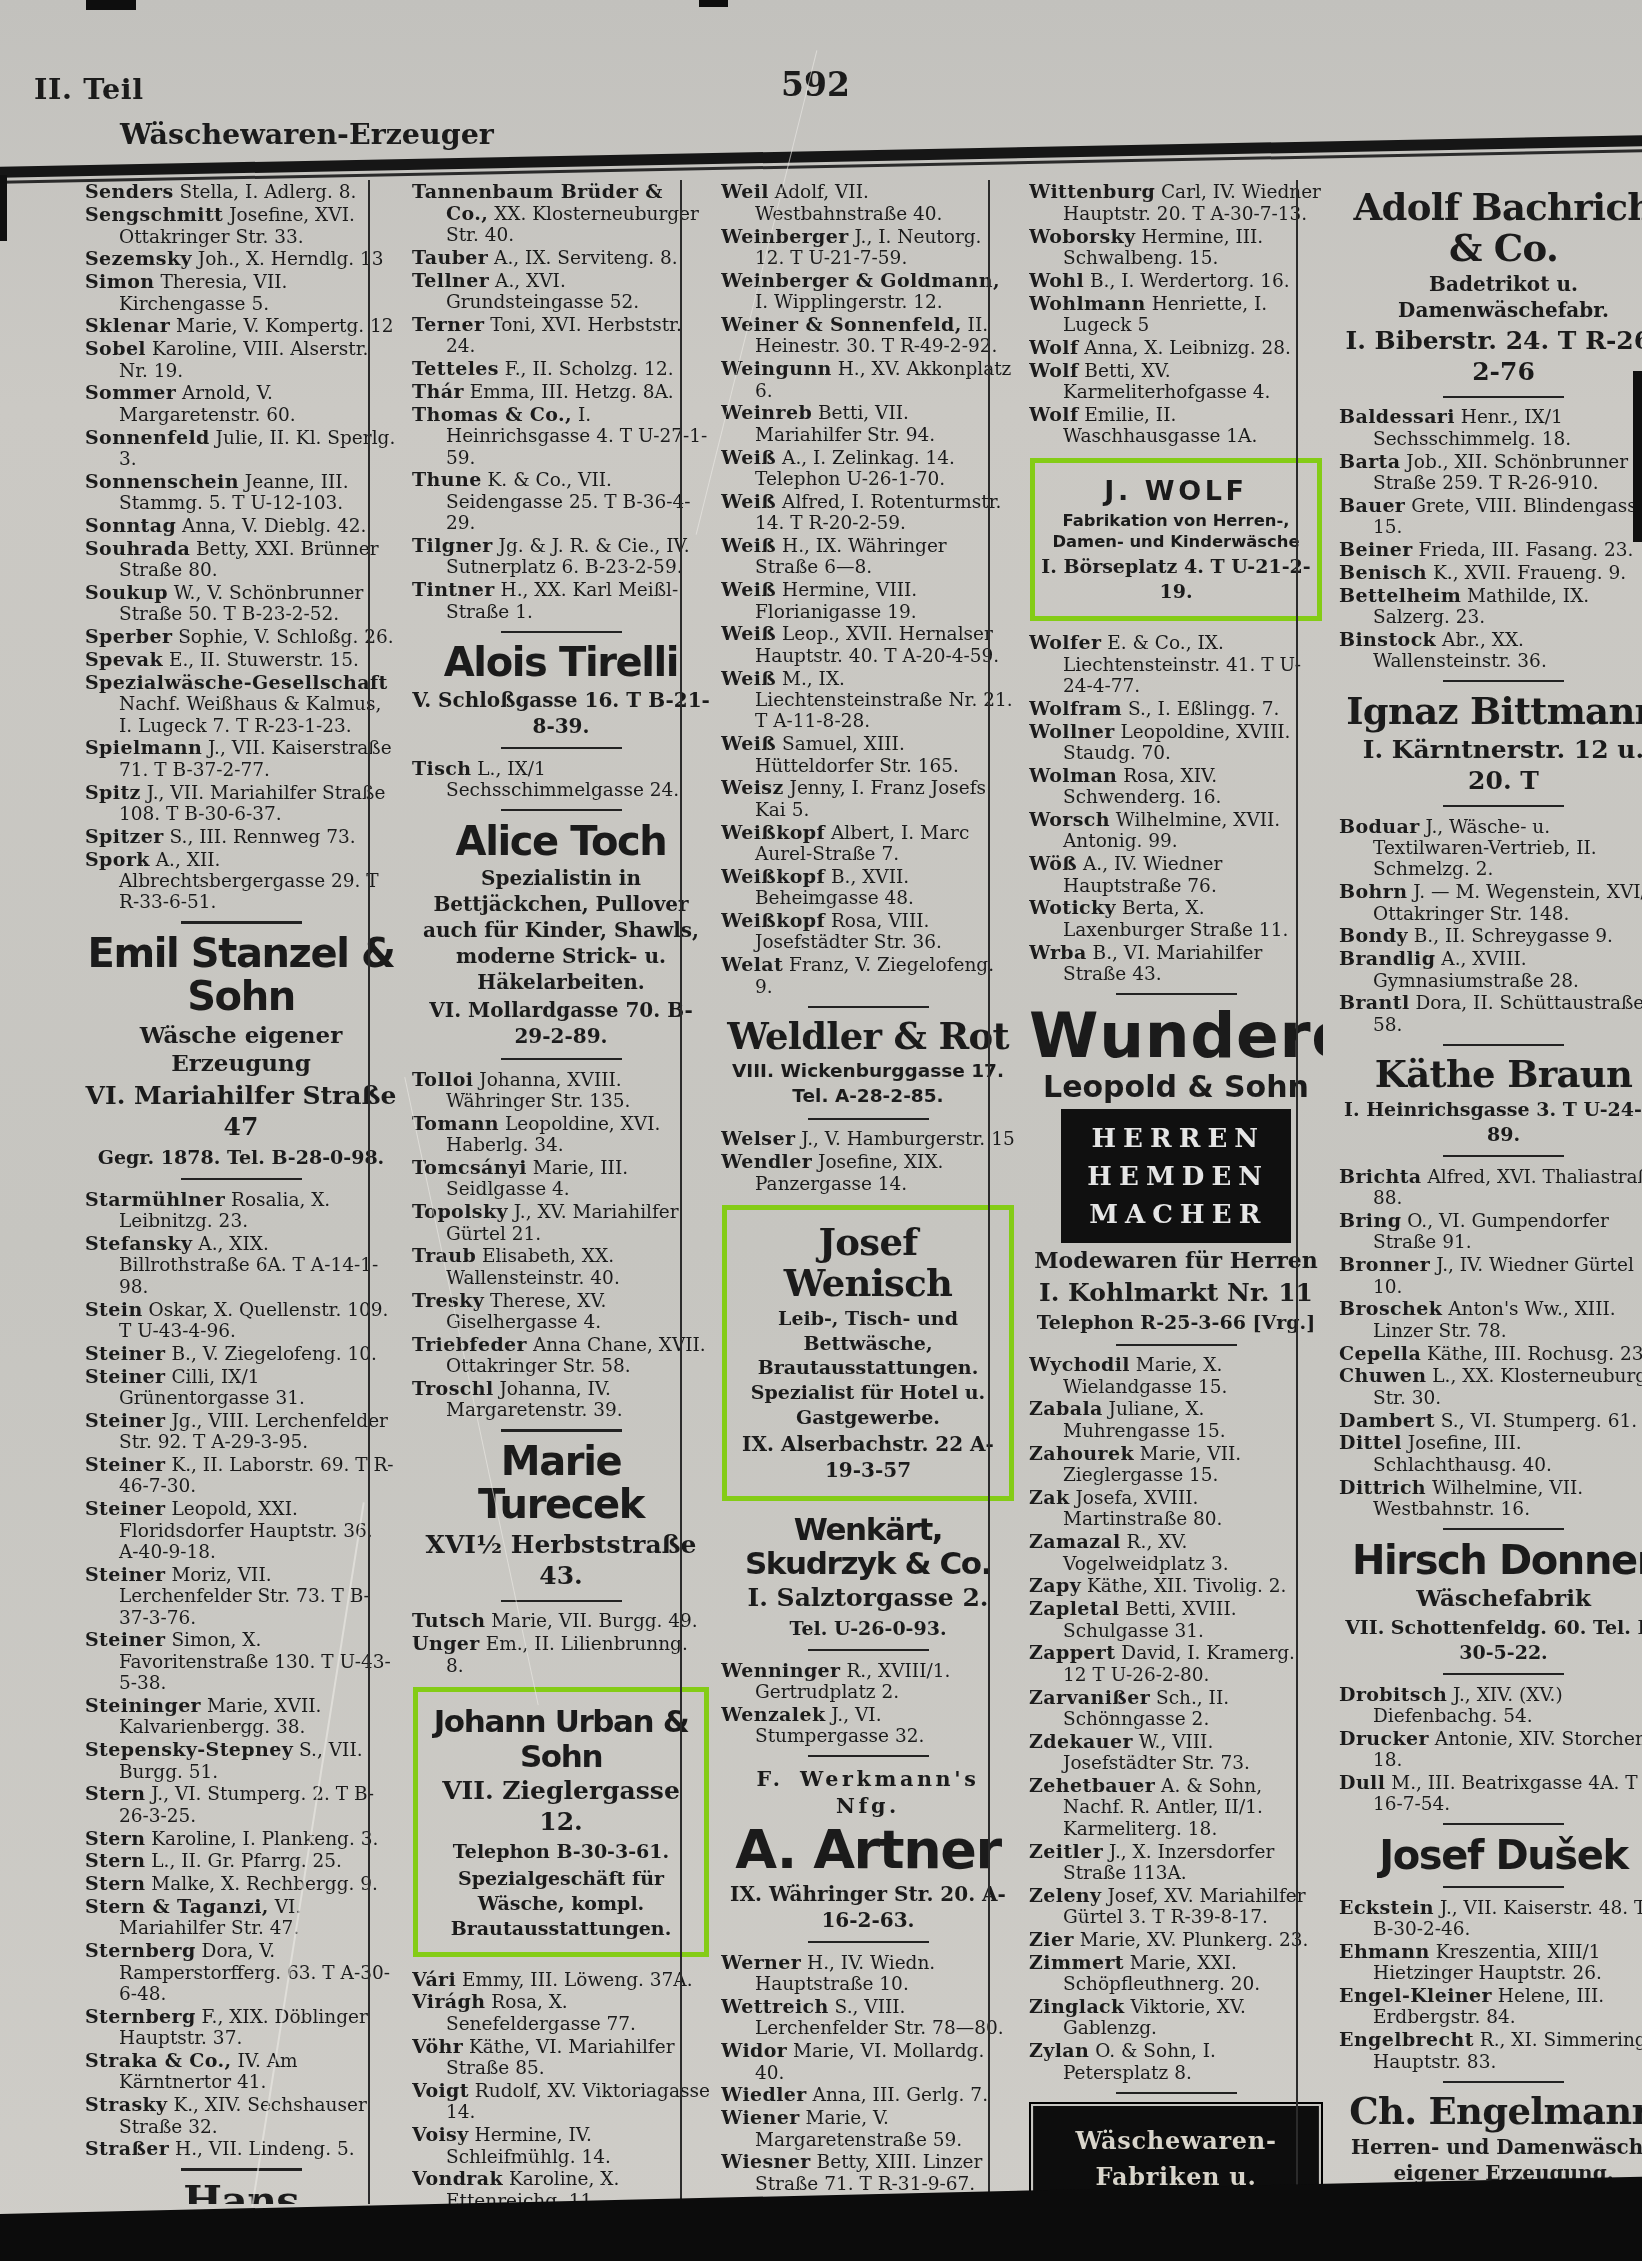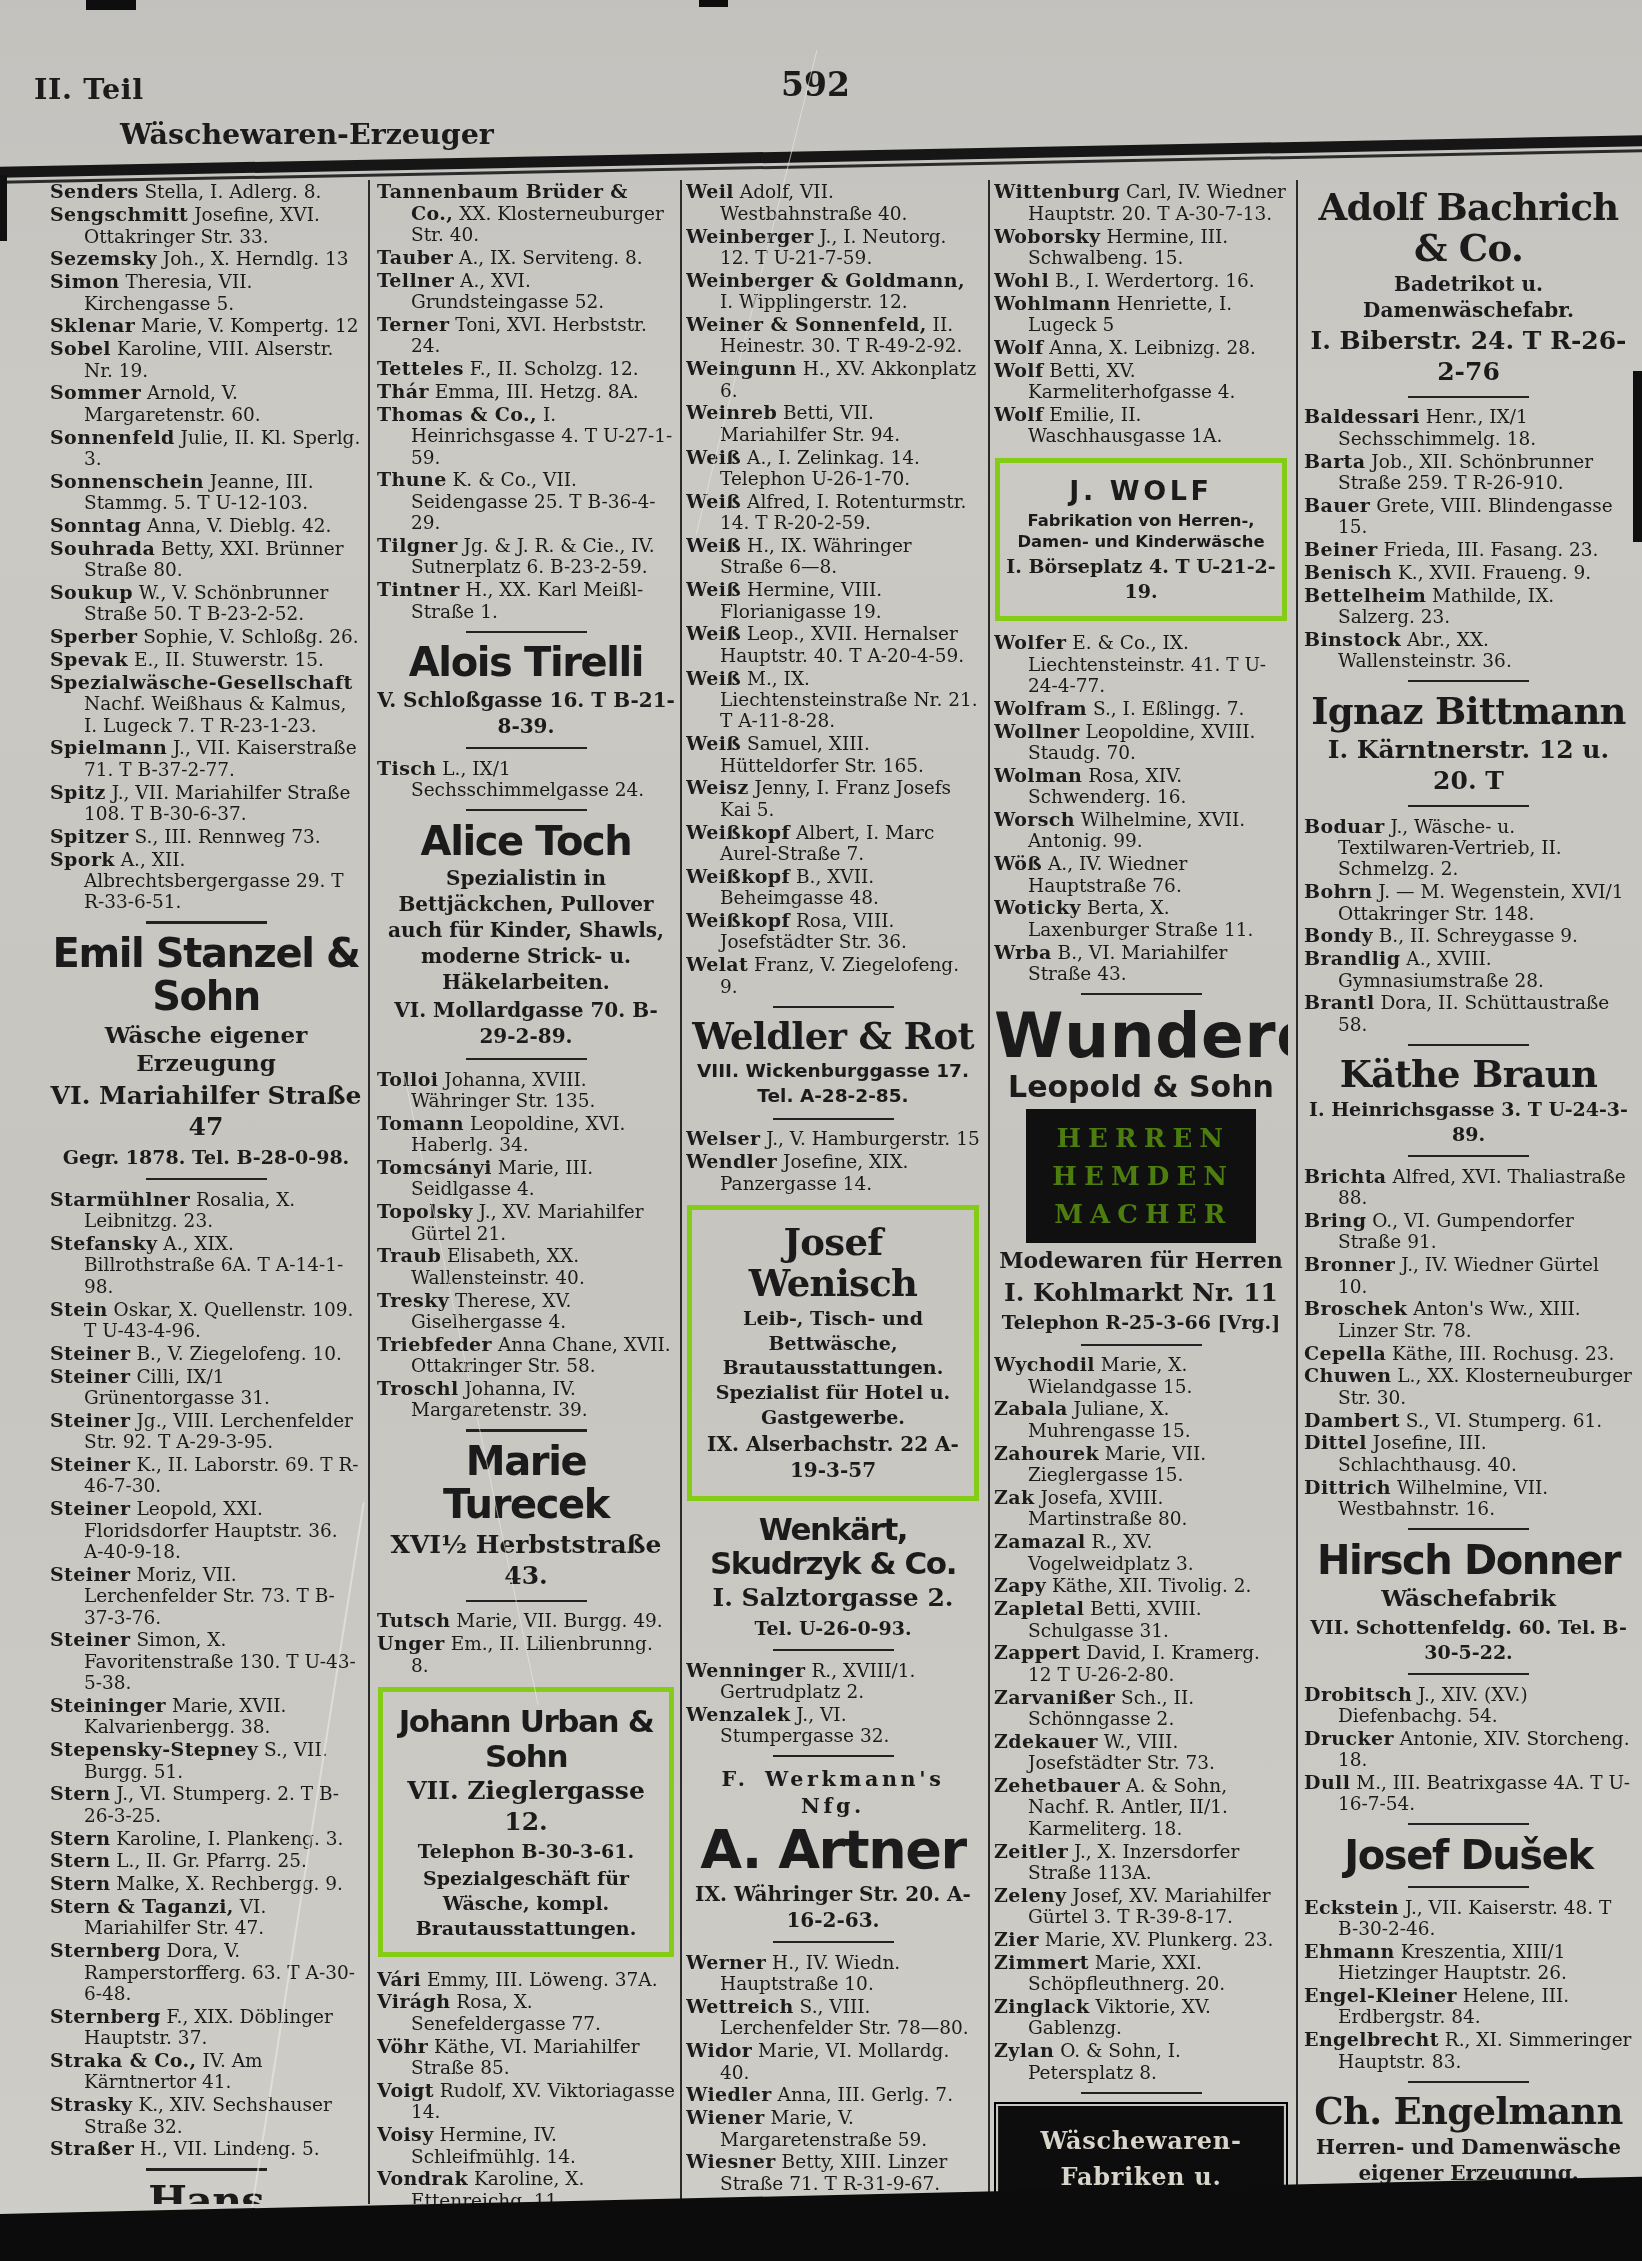--- a/index.html
+++ b/index.html
@@ -12,21 +12,21 @@
   .hdr{position:absolute;top:56px;left:0;width:100%;height:86px;}
   .hdr-part{position:absolute;left:34px;top:15.7px;font:800 28.5px "DejaVu Serif",serif;letter-spacing:0.7px;}
   .hdr-left{position:absolute;left:120px;top:14.3px;font:800 28.5px "DejaVu Serif",serif;margin-top:47px;}
   .hdr-page{position:absolute;left:781px;top:9px;font:700 33px "DejaVu Serif",serif;}
   .hdr-right{position:absolute;left:1255px;top:13px;font:800 28.5px "DejaVu Serif",serif;}
   .rule-wrap{position:absolute;top:151px;left:-14.3px;width:1671px;transform:rotate(-1.1deg);}
   .rule-main{height:10.7px;background:#161616;}
   .rule-sub{height:2.9px;background:#2a2a2a;margin-top:3.6px;}
   
   .cols{position:absolute;top:180px;left:0;width:100%;}
-  .col{position:absolute;top:0;height:2024px;overflow:hidden;}
+  .col{position:absolute;top:0;height:2024px;overflow:hidden;margin-left:35px;}
   .col1{left:50px;width:312px;}
   .col2{left:377px;width:298px;}
   .col3{left:686px;width:294px;}
   .col4{left:994px;width:294px;}
   .col5{left:1304px;width:329px;}
   .vrule{position:absolute;top:180px;width:2.1px;height:2024px;background:#2b2b2b;}
   .vr1{left:368px;}.vr2{left:680px;}.vr3{left:988px;}.vr4{left:1296px;}
   
   .entry{font:400 18.5px/21.4px "DejaVu Serif",serif;padding-left:34px;text-indent:-34px;margin:1.4px 0;}
   .entry b{font-weight:800;font-size:19px;letter-spacing:0.4px;}
@@ -44,21 +44,21 @@
   .t-lgsans{font:700 30px/1.15 "DejaVu Sans",sans-serif;}
   .t-mdsansxb{font:900 27px/1.2 "DejaVu Sans",sans-serif;letter-spacing:3.6px;}
   .t-spaced{font:700 20.7px/1.3 "DejaVu Serif",serif;letter-spacing:3.6px;word-spacing:5.7px;}
   .t-addr{font:900 25px/1.25 "DejaVu Serif",serif;}
   .t-md{font:700 22px/1.25 "DejaVu Serif",serif;}
   .t-mdb{font:800 23px/1.25 "DejaVu Serif",serif;}
   .t-sm{font:600 19px/1.3 "DejaVu Serif",serif;}
   .t-smb{font:800 20px/1.3 "DejaVu Serif",serif;}
   .t-smsans{font:700 18.5px/1.35 "DejaVu Sans",sans-serif;}
   .t-xssans{font:700 16.4px/1.3 "DejaVu Sans",sans-serif;}
-  .t-inv{display:inline-block;background:#101010;color:#4d7c0f;font:800 26px/1.45 "DejaVu Serif",serif;
+  .t-inv{display:inline-block;background:#101010;color:#e5e5e5;font:800 26px/1.45 "DejaVu Serif",serif;
          letter-spacing:7.1px;padding:11.4px 21.4px 10px 26px;margin:7.1px 0;white-space:pre-line;}
   .t-inv2{display:block;background:#0d0d0d;color:#d8d4ca;font:800 24px/1.5 "DejaVu Serif",serif;
          letter-spacing:0.7px;padding:18.5px 7.1px;margin:5.7px 2.9px;white-space:pre-line;border:2.9px solid #000;box-shadow:0 0 0 2.1px #c6c5c0 inset;}
   
   .edge-bottom{position:absolute;left:-21.4px;bottom:-41px;width:1711px;height:107px;background:#0c0c0c;transform:rotate(-1.3deg);}
   .edge-left{position:absolute;left:0;top:175px;width:7.1px;height:66px;background:#101010;}
   .edge-right{position:absolute;right:0;top:371px;width:8.6px;height:171px;background:#101010;}
   .speck{position:absolute;background:#0e0e0e;}
   .scratch{position:absolute;background:#e9e8e4;opacity:.65;}
   .s1{left:307px;top:1498px;width:2.1px;height:713px;transform:rotate(9deg);}

